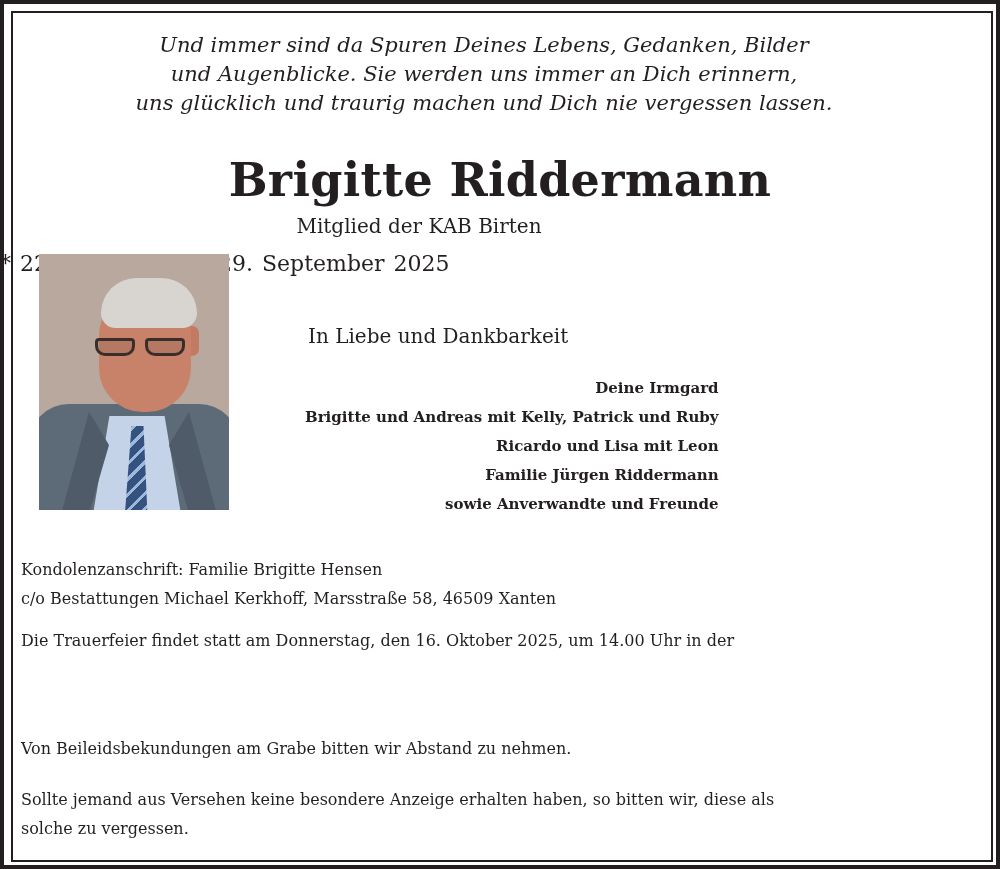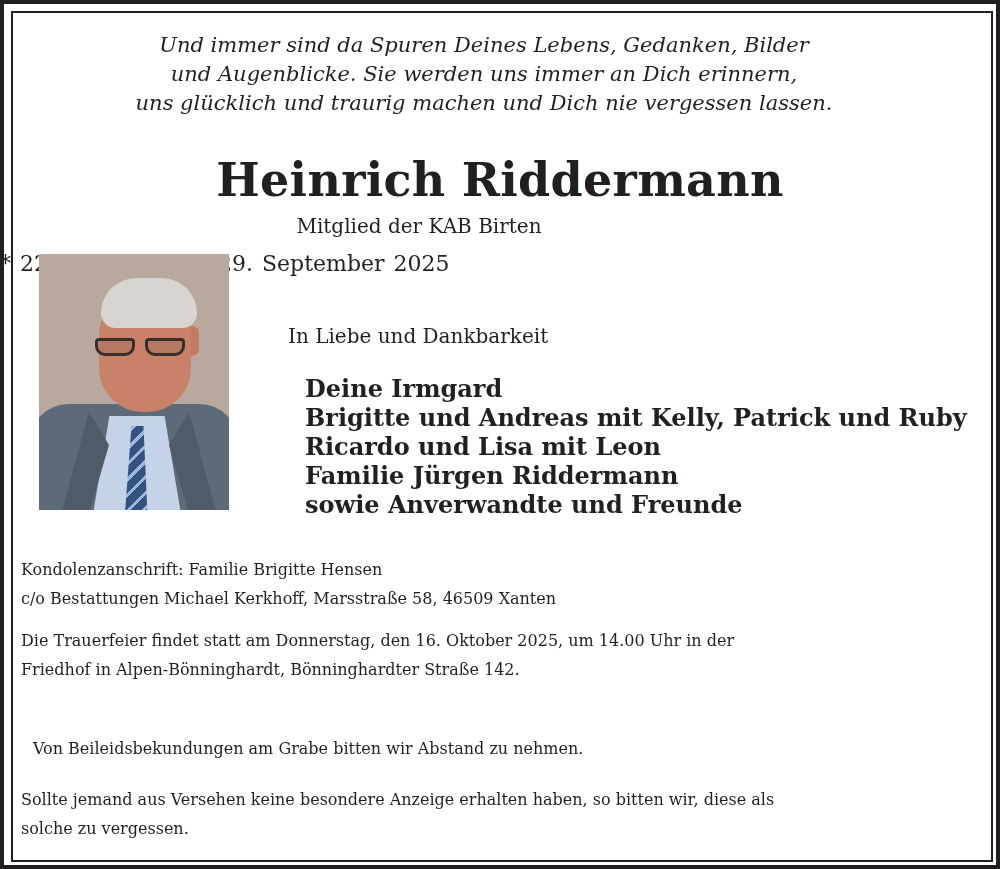--- a/index.html
+++ b/index.html
@@ -21,45 +21,45 @@
   .photo .head { position:absolute; left:60px; top:36px; width:92px; height:122px; border-radius:46px 46px 44px 44px; background:#c9826a; }
   .photo .ear { position:absolute; left:146px; top:72px; width:14px; height:30px; border-radius:7px; background:#c27a63; }
   .photo .glasses { position:absolute; left:54px; top:84px; width:96px; height:20px; }
   .photo .lens { position:absolute; top:0; width:40px; height:18px; border:3px solid #3a2e2a; border-radius:4px 4px 10px 10px; box-sizing:border-box; background:rgba(120,90,80,0.25); }
   .photo .jacket { position:absolute; left:-10px; top:150px; width:210px; height:130px; border-radius:40px 40px 0 0; background:#5d6a78; }
   .photo .shirt { position:absolute; left:52px; top:162px; width:92px; height:110px; background:#c5d3e8; clip-path:polygon(20% 0,80% 0,100% 100%,0 100%); }
   .photo .tie { position:absolute; left:82px; top:172px; width:30px; height:100px; background:repeating-linear-gradient(135deg,#34527f 0 8px,#9db8da 8px 11px); clip-path:polygon(35% 0,75% 0,90% 100%,10% 100%); }
   .photo .lapel-l { position:absolute; left:20px; top:158px; width:50px; height:110px; background:#4f5b68; clip-path:polygon(60% 0,100% 30%,55% 100%,0 100%); }
   .photo .lapel-r { position:absolute; left:130px; top:158px; width:50px; height:110px; background:#4f5b68; clip-path:polygon(40% 0,100% 100%,45% 100%,0 30%); }
 
-  .thanks { position:absolute; left:288px; top:323px; font-size:20px; line-height:26px; }
-  .family { position:absolute; left:305px; top:374px; font-size:24px; font-weight:bold; line-height:29px; }
+  .thanks { position:absolute; left:308px; top:323px; font-size:20px; line-height:26px; }
+  .family { position:absolute; left:305px; top:374px; font-size:15px; font-weight:bold; line-height:29px;text-align:right; }
   .family div { white-space:nowrap; }
 
   .body-text { position:absolute; left:21px; font-size:16px; line-height:29px; width:940px; }
   .b1 { top:555px; }
   .b2 { top:626px; }
-  .b3 { top:734px;margin-left:12px; }
+  .b3 { top:734px; }
   .b4 { top:785px; }
   .body-text div { white-space:nowrap; }
 </style>
 </head>
 <body>
 
 <div class="frame-outer">
   <div class="frame-inner"></div>
 </div>
 
 <div class="verse serif">
   <div>Und immer sind da Spuren Deines Lebens, Gedanken, Bilder</div>
   <div>und Augenblicke. Sie werden uns immer an Dich erinnern,</div>
   <div>uns glücklich und traurig machen und Dich nie vergessen lassen.</div>
 </div>
 
-<div class="name serif">Heinrich Riddermann</div>
+<div class="name serif">Brigitte Riddermann</div>
 <div class="member serif">Mitglied der KAB Birten</div>
 <div class="dates serif">
   <span>* 22. Juli 1938</span><span class="gap"></span><span>† 29. September 2025</span>
 </div>
 
 <div class="photo" title="Portrait of Heinrich Riddermann">
   <div class="jacket"></div>
   <div class="shirt"></div>
   <div class="lapel-l"></div>
   <div class="lapel-r"></div>
@@ -82,21 +82,20 @@
   <div>sowie Anverwandte und Freunde</div>
 </div>
 
 <div class="body-text b1 serif">
   <div>Kondolenzanschrift: Familie Brigitte Hensen</div>
   <div>c/o Bestattungen Michael Kerkhoff, Marsstraße 58, 46509 Xanten</div>
 </div>
 
 <div class="body-text b2 serif">
   <div>Die Trauerfeier findet statt am Donnerstag, den 16. Oktober 2025, um 14.00 Uhr in der</div>
-  <div>Friedhof in Alpen-Bönninghardt, Bönninghardter Straße 142.</div>
 </div>
 
 <div class="body-text b3 serif">
   <div>Von Beileidsbekundungen am Grabe bitten wir Abstand zu nehmen.</div>
 </div>
 
 <div class="body-text b4 serif">
   <div>Sollte jemand aus Versehen keine besondere Anzeige erhalten haben, so bitten wir, diese als</div>
   <div>solche zu vergessen.</div>
 </div>

